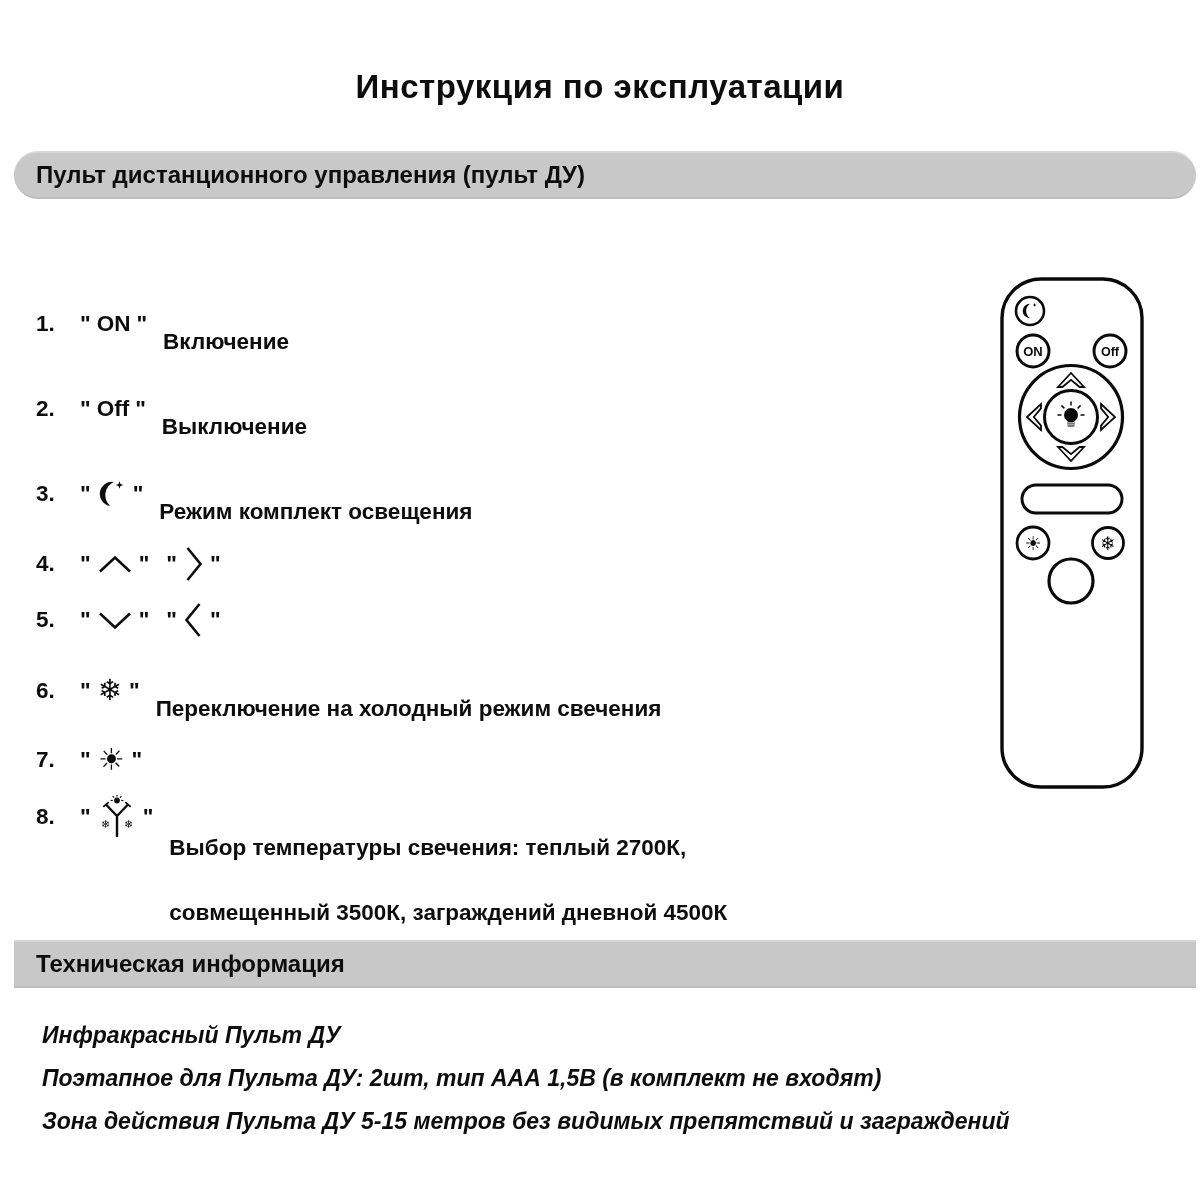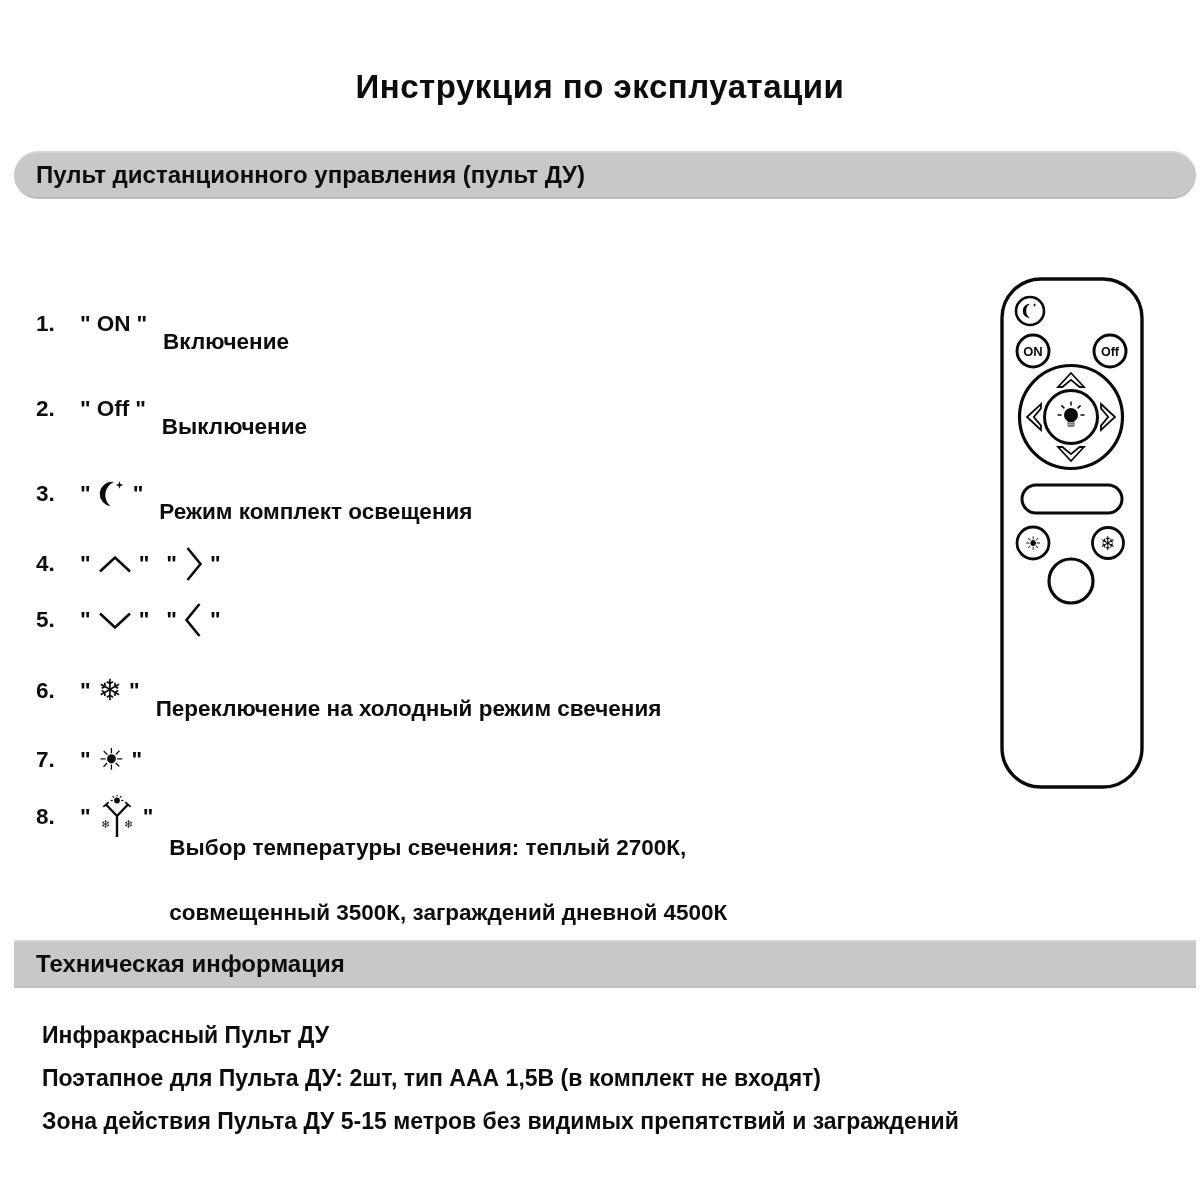--- a/index.html
+++ b/index.html
@@ -21,21 +21,21 @@
   .num{min-width:30px;margin-right:10px;display:flex;align-items:center;}
   .keys{display:flex;align-items:center;margin-right:12px;}
   .key{display:flex;align-items:center;margin-right:9px;}
   .key:last-child{margin-right:0;}
   .q{margin:0 4px;}
   .ktext{margin:0 2px;}
   .kicon{display:flex;align-items:center;margin:0 3px;}
   .glyph{font-family:"DejaVu Sans",sans-serif;line-height:1;font-weight:400;}
   .lblwrap{display:block;}
   .lbl,.lbl2{display:block;line-height:29px;margin-top:36px;}
-  .tech-lines{position:absolute;left:42px;top:1022px;width:1120px;}
+  .tech-lines{position:absolute;left:42px;top:1022px;width:1120px;font-style:italic;}
   .tech-line{font-size:23px;font-weight:700;height:30px;margin-bottom:13px;white-space:nowrap;}
   .remote{position:absolute;left:999px;top:276px;}
   svg{display:block;}
 </style>
 </head>
 <body>
 
 <div class="page">
 
   <h1 class="page-title">Инструкция по эксплуатации</h1>

